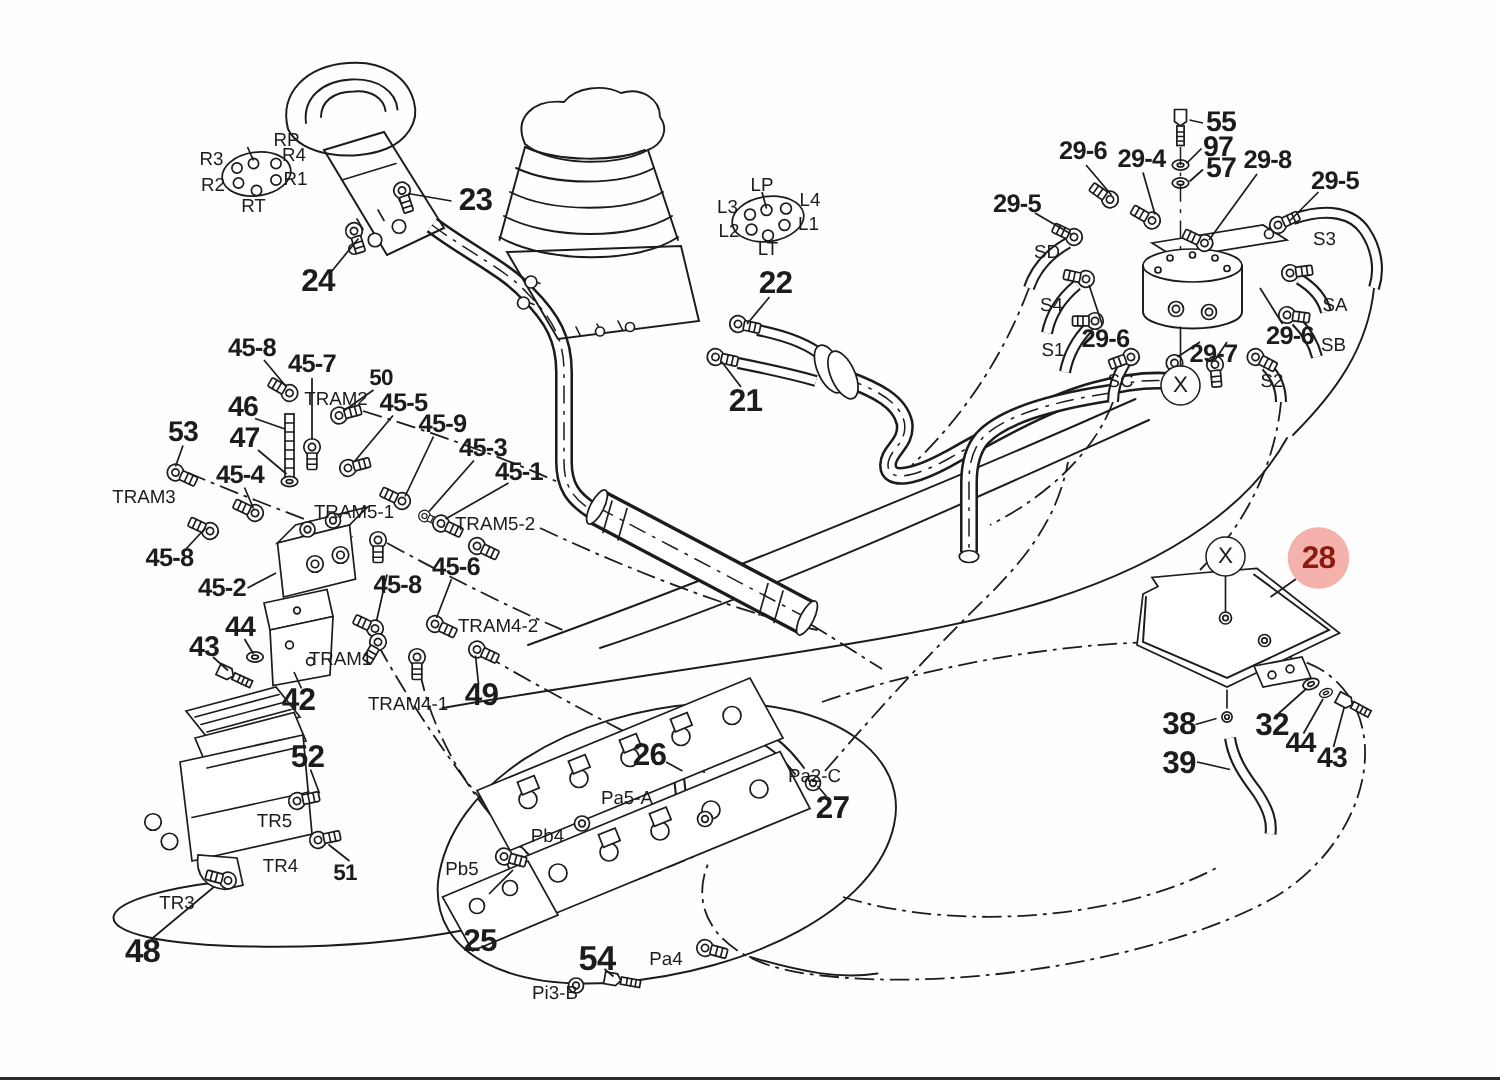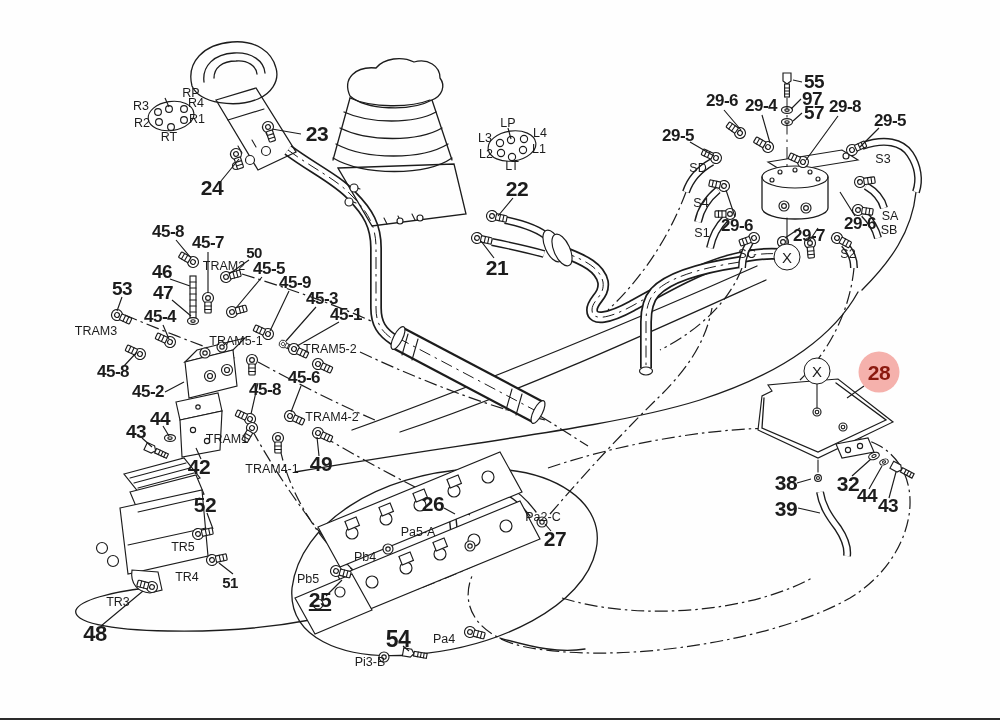--- a/index.html
+++ b/index.html
@@ -390,21 +390,21 @@
       <span class="lbl part" style="left: 304px; top: 378px; font-size: 17px;">45-6</span>
       <span class="lbl part" style="left: 160px; top: 419px; font-size: 19px;">44</span>
       <span class="lbl part" style="left: 136px; top: 432px; font-size: 19px;">43</span>
       <span class="lbl part" style="left: 199px; top: 467px; font-size: 21px;">42</span>
       <span class="lbl part" style="left: 321px; top: 464px; font-size: 21px;">49</span>
       <span class="lbl part" style="left: 205px; top: 505px; font-size: 21px;">52</span>
       <span class="lbl part" style="left: 230px; top: 582px; font-size: 15px;">51</span>
       <span class="lbl part" style="left: 95px; top: 634px; font-size: 22px;">48</span>
       <span class="lbl part" style="left: 433px; top: 504px; font-size: 21px;">26</span>
       <span class="lbl part" style="left: 555px; top: 539px; font-size: 21px;">27</span>
-      <span class="lbl part" style="left: 320px; top: 600px; font-size: 21px; text-decoration: underline;">25</span>
+      <span class="lbl part" style="left: 320px; top: 628px; font-size: 21px;">25</span>
       <span class="lbl part" style="left: 398px; top: 639px; font-size: 23px;">54</span>
       <span class="lbl part" style="left: 786px; top: 483px; font-size: 21px;">38</span>
       <span class="lbl part" style="left: 848px; top: 484px; font-size: 21px;">32</span>
       <span class="lbl part" style="left: 867px; top: 496px; font-size: 19px;">44</span>
       <span class="lbl part" style="left: 888px; top: 506px; font-size: 19px;">43</span>
       <span class="lbl part" style="left: 786px; top: 509px; font-size: 21px;">39</span>
       <span class="lbl port" style="left: 151px; top: 93px; margin-left: 40px;">RP</span>
       <span class="lbl port" style="left: 141px; top: 106px;">R3</span>
       <span class="lbl port" style="left: 196px; top: 103px;">R4</span>
       <span class="lbl port" style="left: 142px; top: 123px;">R2</span>
@@ -415,21 +415,21 @@
       <span class="lbl port" style="left: 540px; top: 133px;">L4</span>
       <span class="lbl port" style="left: 486px; top: 154px;">L2</span>
       <span class="lbl port" style="left: 539px; top: 149px;">L1</span>
       <span class="lbl port" style="left: 512px; top: 166px;">LT</span>
       <span class="lbl port" style="left: 698px; top: 168px;">SD</span>
       <span class="lbl port" style="left: 883px; top: 159px;">S3</span>
       <span class="lbl port" style="left: 701px; top: 203px;">S4</span>
       <span class="lbl port" style="left: 702px; top: 233px;">S1</span>
       <span class="lbl port" style="left: 747px; top: 254px;">SC</span>
       <span class="lbl port" style="left: 848px; top: 254px;">S2</span>
-      <span class="lbl port" style="left: 890px; top: 203px; margin-top: 13px;">SA</span>
+      <span class="lbl port" style="left: 890px; top: 203px;">SA</span>
       <span class="lbl port" style="left: 889px; top: 230px;">SB</span>
       <span class="lbl port" style="left: 224px; top: 266px;">TRAM2</span>
       <span class="lbl port" style="left: 96px; top: 331px;">TRAM3</span>
       <span class="lbl port" style="left: 236px; top: 341px;">TRAM5-1</span>
       <span class="lbl port" style="left: 330px; top: 349px;">TRAM5-2</span>
       <span class="lbl port" style="left: 332px; top: 417px;">TRAM4-2</span>
       <span class="lbl port" style="left: 272px; top: 469px;">TRAM4-1</span>
       <span class="lbl port" style="left: 227px; top: 439px;">TRAM1</span>
       <span class="lbl port" style="left: 183px; top: 547px;">TR5</span>
       <span class="lbl port" style="left: 187px; top: 577px;">TR4</span>

